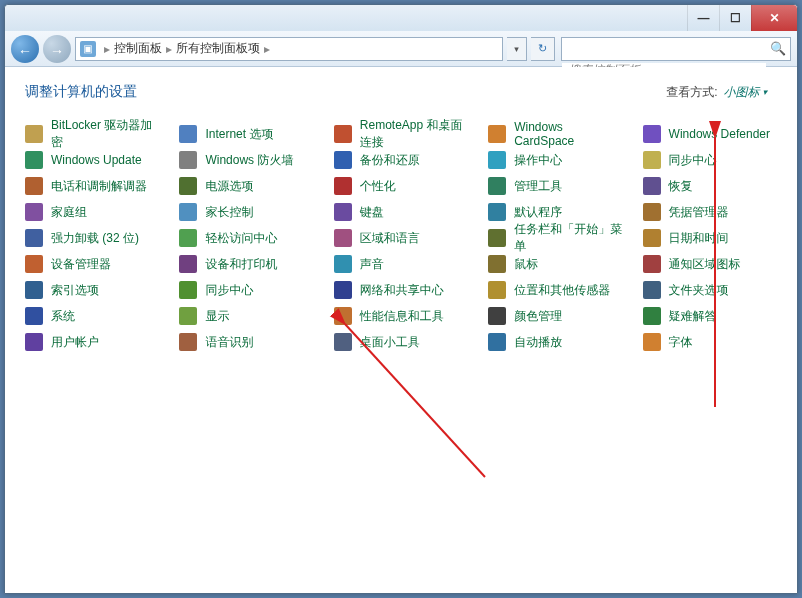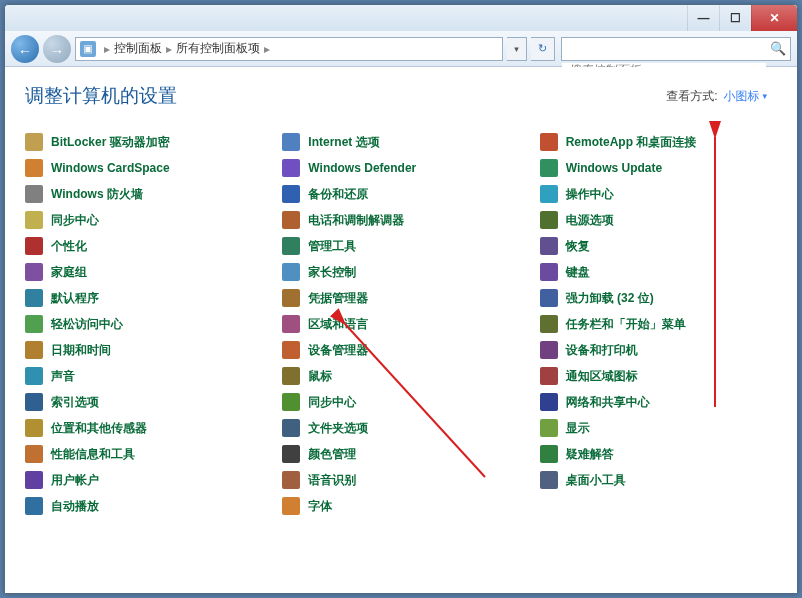--- a/index.html
+++ b/index.html
@@ -17,25 +17,25 @@
 .breadcrumb { flex:1; height:24px; border:1px solid #9aafc4; background:#fff; display:flex; align-items:center; padding:0 4px; font-size:12px; color:#333; gap:2px; }
 .breadcrumb .sep { color:#888; padding:0 2px; }
 .breadcrumb .cp-icon { width:16px; height:16px; background:#6fa8d8; border-radius:2px; display:inline-flex; align-items:center; justify-content:center; font-size:10px; color:#fff; margin-right:4px; }
 .bc-dd { width:20px; height:24px; border:1px solid #9aafc4; border-left:none; background:#f0f4f8; display:flex; align-items:center; justify-content:center; font-size:9px; color:#555; }
 .ref-btn { width:24px; height:24px; border:1px solid #9aafc4; border-left:none; background:#f0f4f8; display:flex; align-items:center; justify-content:center; font-size:11px; color:#2b6fb0; }
 .searchbox { width:230px; height:24px; border:1px solid #9aafc4; background:#fff; display:flex; align-items:center; margin-left:2px; }
 .searchbox input { flex:1; border:none; outline:none; font-size:12px; padding:0 6px; color:#888; font-style:italic;margin-top:43px; }
 .searchbox .sbtn { width:24px; text-align:center; color:#2b6fb0; font-size:13px; }
 .content { flex:1; background:#fff; padding:12px 18px 12px 18px; overflow:auto; position:relative; }
 .header-row { display:flex; justify-content:space-between; align-items:center; padding:4px 12px 16px 2px; }
-.page-title { font-size:19px; color:#1a5a9a; font-weight:normal; }
+.page-title { font-size:14px; color:#1a5a9a; font-weight:normal; }
 .view-by { font-size:12px; color:#444; display:flex; align-items:center; gap:6px; }
-.view-by .link { color:#3b82f6; cursor:pointer; display:flex; align-items:center; gap:3px; }
+.view-by .link { color:#0f766e; cursor:pointer; display:flex; align-items:center; gap:3px;font-style:italic; }
 .view-by .link::after { content:"▾"; font-size:9px; }
-.grid { display:grid; grid-template-columns: repeat(3, 1fr); column-gap: 20px; row-gap: 0; padding: 4px 2px; font-weight: bold; }
+.grid { display:grid; grid-template-columns: repeat(5, 1fr); column-gap: 20px; row-gap: 0; padding: 4px 2px; }
 .item { display:flex; align-items:center; gap:8px; height:26px; font-size:12px; color:#0a6b3a; cursor:pointer; }
 .item .ico { width:18px; height:18px; flex-shrink:0; border-radius:2px; display:flex; align-items:center; justify-content:center; font-size:11px; color:#fff; }
 
 .c0{background:#c0a050}.c1{background:#5080c0}.c2{background:#c05030}.c3{background:#d08030}.c4{background:#7050c0}
 .c5{background:#309060}.c6{background:#808080}.c7{background:#3060b0}.c8{background:#30a0c0}.c9{background:#c0b050}
 .c10{background:#b06030}.c11{background:#507030}.c12{background:#b03030}.c13{background:#308060}.c14{background:#605090}
 .c15{background:#8050a0}.c16{background:#5090c0}.c17{background:#6a4ba0}.c18{background:#3080a0}.c19{background:#a07030}
 .c20{background:#4060a0}.c21{background:#50a050}.c22{background:#a05080}.c23{background:#607030}.c24{background:#b08030}
 .c25{background:#3070b0}.c26{background:#c06030}.c27{background:#704080}.c28{background:#3090b0}.c29{background:#807030}
 .c30{background:#306090}.c31{background:#a04040}.c32{background:#509030}.c33{background:#304090}.c34{background:#b09030}
@@ -215,20 +215,24 @@
         </div>
         <div class="item">
           <span class="ico c34"></span>
           <span>位置和其他传感器</span>
         </div>
         <div class="item">
           <span class="ico c35"></span>
           <span>文件夹选项</span>
         </div>
         <div class="item">
+          <span class="ico c36"></span>
+          <span>系统</span>
+        </div>
+        <div class="item">
           <span class="ico c37"></span>
           <span>显示</span>
         </div>
         <div class="item">
           <span class="ico c38"></span>
           <span>性能信息和工具</span>
         </div>
         <div class="item">
           <span class="ico c39"></span>
           <span>颜色管理</span>

